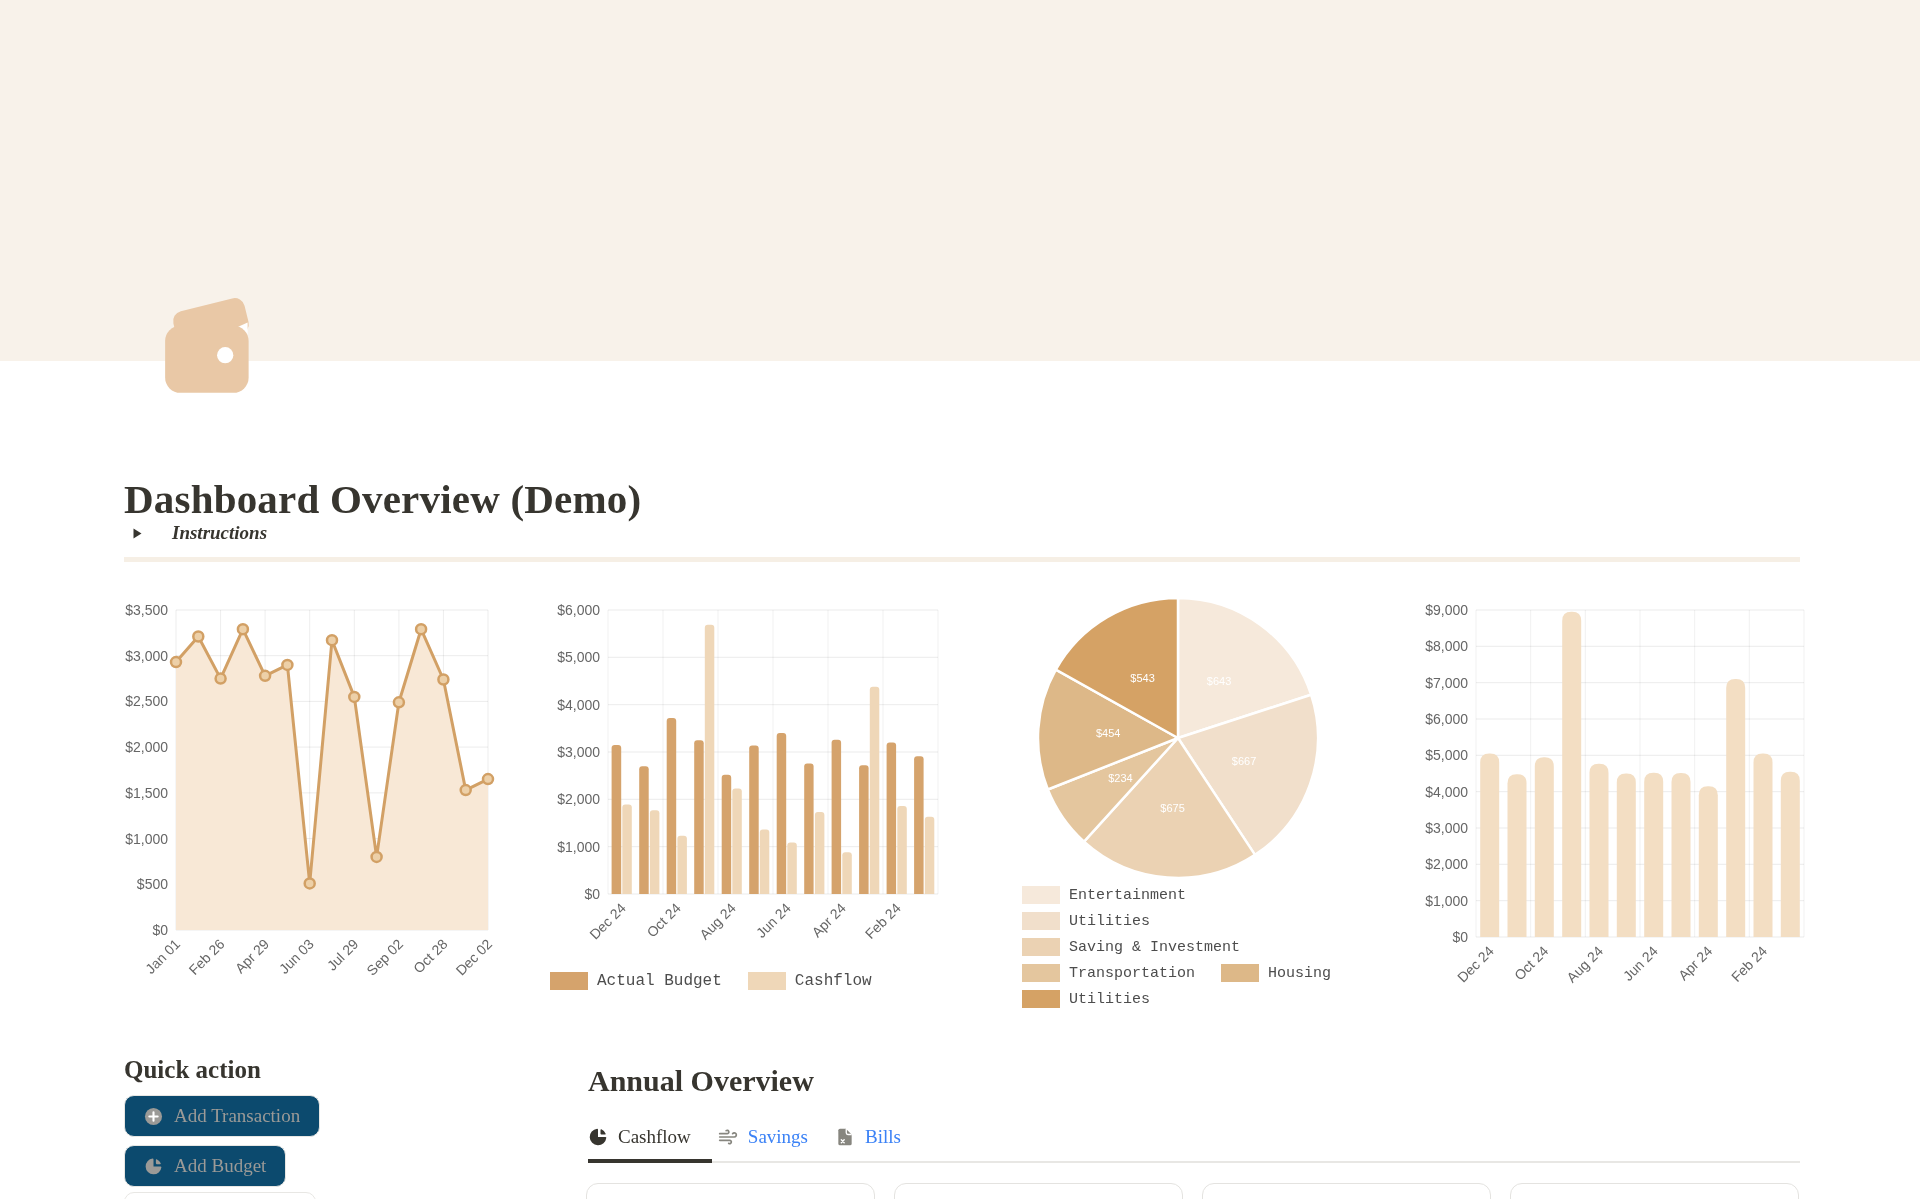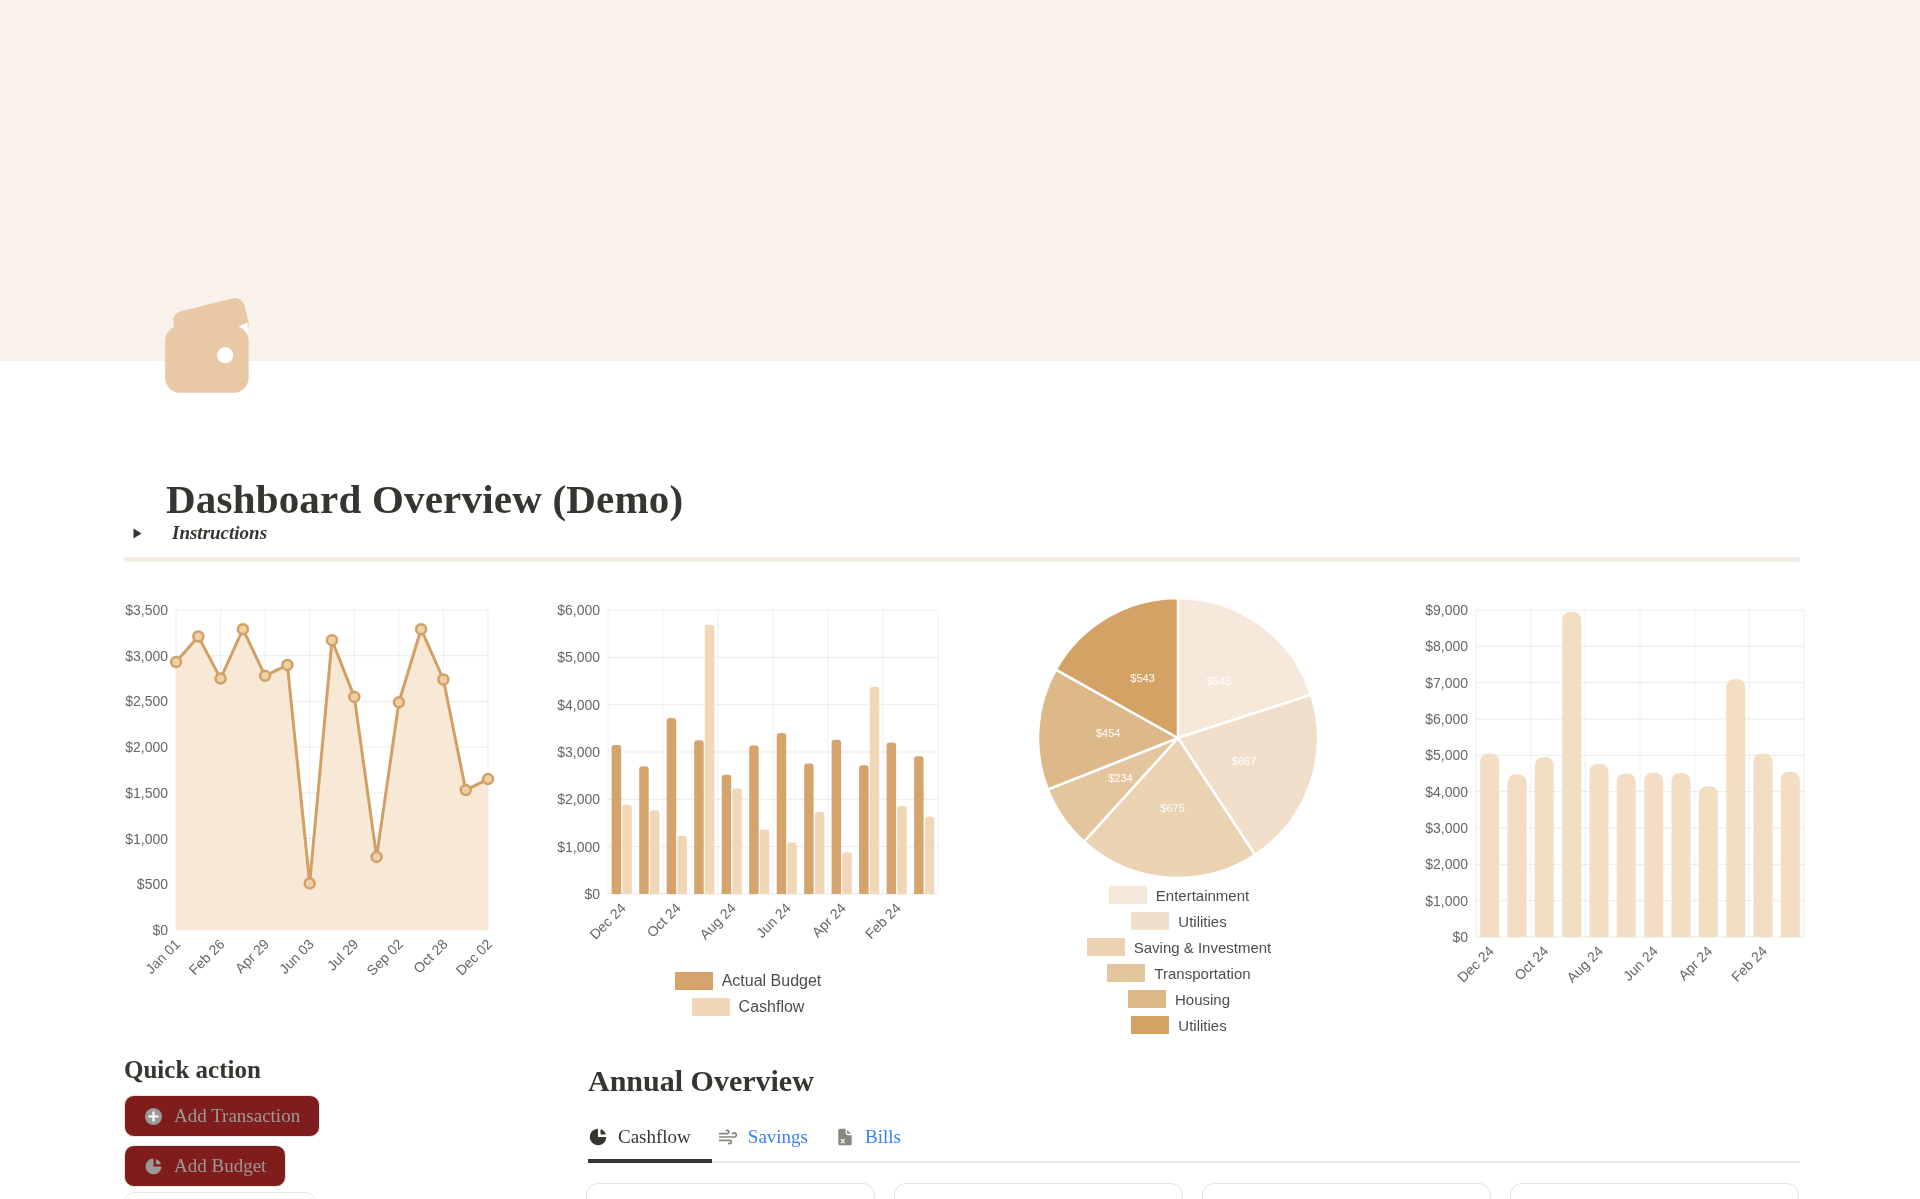--- a/index.html
+++ b/index.html
@@ -1,35 +1,35 @@
 <!DOCTYPE html>
 <html><head>
 <meta charset="utf-8">
 <style>
   html,body{margin:0;padding:0;background:#fff;}
   .page{position:relative;width:1920px;height:1199px;overflow:hidden;background:#fff;
         font-family:"Liberation Serif","DejaVu Serif",serif;color:#37352F;}
   .cover{position:absolute;left:0;top:0;width:1920px;height:361px;background:#F8F2EA;}
   .wallet{position:absolute;left:158px;top:288px;width:112px;height:112px;}
-  .title{position:absolute;left:124px;top:448px;font-size:41px;font-weight:700;letter-spacing:.2px;margin-left:42px;}
+  .title{position:absolute;left:124px;top:448px;font-size:41px;font-weight:700;letter-spacing:.2px;}
   .toggle{position:absolute;left:132px;top:522px;display:flex;align-items:center;gap:29px;cursor:pointer;}
   .toggle .tri{display:flex;align-items:center;}
   .toggle .lbl{font-size:19px;font-weight:700;font-style:italic;}
   .divider{position:absolute;left:124px;top:557px;width:1676px;height:5px;background:#F6EFE5;}
   .chart{position:absolute;}
   .tick{font-family:"Liberation Sans","DejaVu Sans",sans-serif;font-size:14px;fill:#666;}
   .plabel{font-family:"Liberation Sans","DejaVu Sans",sans-serif;font-size:11px;fill:#fff;}
-  .legend{position:absolute;display:flex;flex-wrap:wrap;justify-content:center;align-items:center;
-          column-gap:26px;row-gap:8px;font-family:Liberation Sans, sans-serif;
-          font-size:15px;color:#4D4D4D;flex-direction:column;}
+  .legend{position:absolute;display:flex;flex-wrap:wrap;justify-content:flex-start;align-items:center;
+          column-gap:26px;row-gap:8px;font-family:Liberation Mono, monospace;
+          font-size:15px;color:#4D4D4D;}
   .legend .item{display:flex;align-items:center;gap:9px;}
   .legend .sw{width:38px;height:18px;display:inline-block;}
   .qa-head{position:absolute;left:124px;top:1056px;font-size:25px;font-weight:700;}
   .qbtn{position:absolute;left:124px;height:42px;display:inline-flex;align-items:center;gap:11px;
-        padding:0 19px;border:1px solid #E8E7E4;border-radius:10px;background:#7f1d1d;
+        padding:0 19px;border:1px solid #E8E7E4;border-radius:10px;background:#0c4a6e;
         color:#9B9A97;font-size:19px;cursor:pointer;box-sizing:border-box;}
   .qbtn .qicon{display:flex;align-items:center;}
   .qbtn-partial{position:absolute;left:124px;top:1192px;width:192px;height:34px;
         border:1px solid #E8E7E4;border-radius:10px;background:#fff;box-sizing:border-box;}
   .ao-head{position:absolute;left:588px;top:1064px;font-size:30px;font-weight:700;}
   .tabs{position:absolute;left:588px;top:1118px;display:flex;gap:27px;align-items:center;height:38px;}
   .tab{display:flex;align-items:center;gap:10px;font-size:19px;color:#3b82f6;cursor:pointer;}
   .tab.active{color:#37352F;}
   .tab .ticon{display:flex;align-items:center;}
   .tabline{position:absolute;left:588px;top:1161px;width:1212px;height:1.5px;background:#E8E7E4;}

